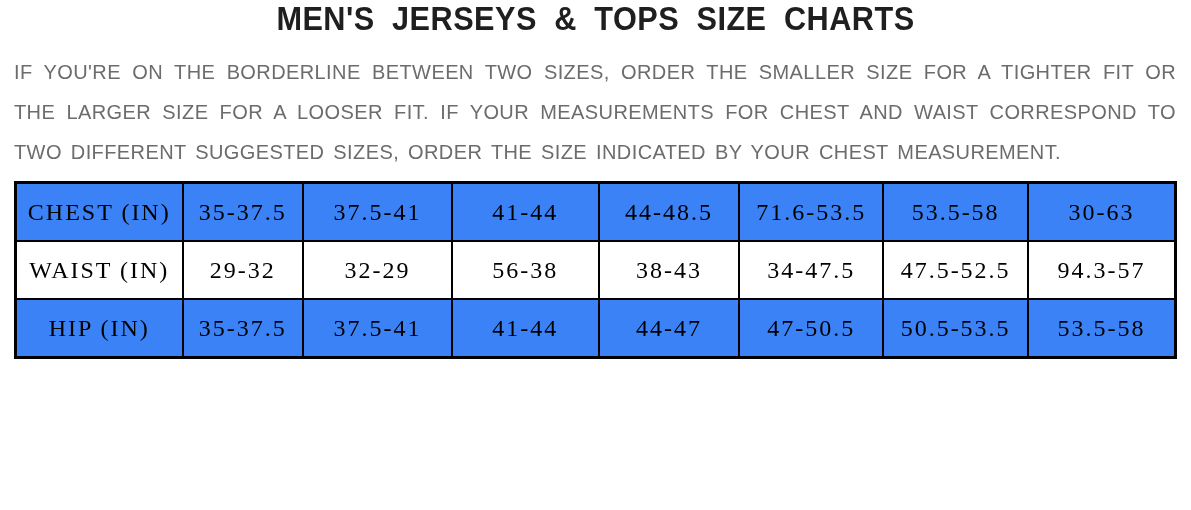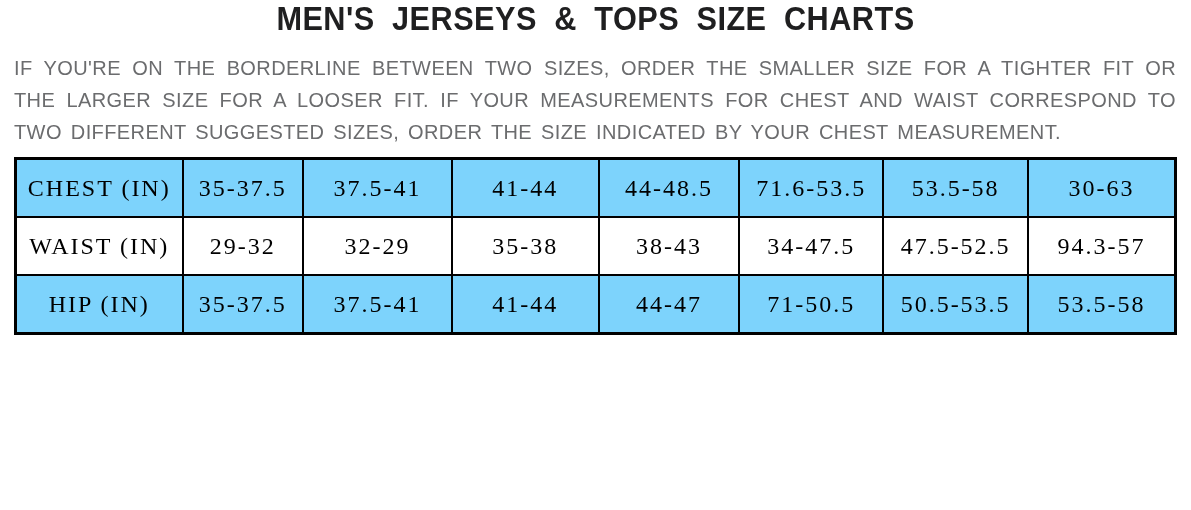--- a/index.html
+++ b/index.html
@@ -26,21 +26,21 @@
     word-spacing: 9px;
     color: #1f1f20;
     transform: scale(0.93, 1);
     transform-origin: center;
     margin: 0 0 14px 0;
     white-space: nowrap;
   }
   .intro {
     font-family: "Liberation Sans", sans-serif;
     font-size: 20px;
-    line-height: 32px;
+    line-height: 40px;
     letter-spacing: 0.4px;
     word-spacing: 3px;
     color: #6b6c6e;
     text-align: justify;
     margin: 0 1px 9px 0;
   }
   table.size-chart {
     width: 1163px;
     border-collapse: collapse;
     table-layout: fixed;
@@ -61,21 +61,21 @@
     border: 3px solid #000000;
   }
   tr.head-row th {
     background: #1b1b1b;
     color: #ffffff;
     height: 53px;
   }
   tr.data-row td {
     height: 56px;
   }
-  tr.row-shaded td { background: #7dd3fc; }
+  tr.row-shaded td { background: #3b82f6; }
   tr.row-plain td { background: #ffffff; font-family: Liberation Serif, serif; }
 </style>
 </head>
 <body>
 
 <div class="page">
 
   <h1 class="title">MEN'S JERSEYS &amp; TOPS SIZE CHARTS</h1>
 
   <p class="intro">IF YOU'RE ON THE BORDERLINE BETWEEN TWO SIZES, ORDER THE SMALLER SIZE FOR A TIGHTER FIT OR THE LARGER SIZE FOR A LOOSER FIT. IF YOUR MEASUREMENTS FOR CHEST AND WAIST CORRESPOND TO TWO DIFFERENT SUGGESTED SIZES, ORDER THE SIZE INDICATED BY YOUR CHEST MEASUREMENT.</p>
@@ -101,33 +101,33 @@
         <td>44-48.5</td>
         <td>71.6-53.5</td>
         <td>53.5-58</td>
         <td>30-63</td>
       </tr>
 
       <tr class="data-row row-plain">
         <td>WAIST (IN)</td>
         <td>29-32</td>
         <td>32-29</td>
-        <td>35-38</td>
+        <td>56-38</td>
         <td>38-43</td>
         <td>34-47.5</td>
         <td>47.5-52.5</td>
         <td>94.3-57</td>
       </tr>
 
       <tr class="data-row row-shaded">
         <td>HIP (IN)</td>
         <td>35-37.5</td>
         <td>37.5-41</td>
         <td>41-44</td>
         <td>44-47</td>
-        <td>71-50.5</td>
+        <td>47-50.5</td>
         <td>50.5-53.5</td>
         <td>53.5-58</td>
       </tr>
     </tbody>
   </table>
 
 </div>
 
 </body></html>

